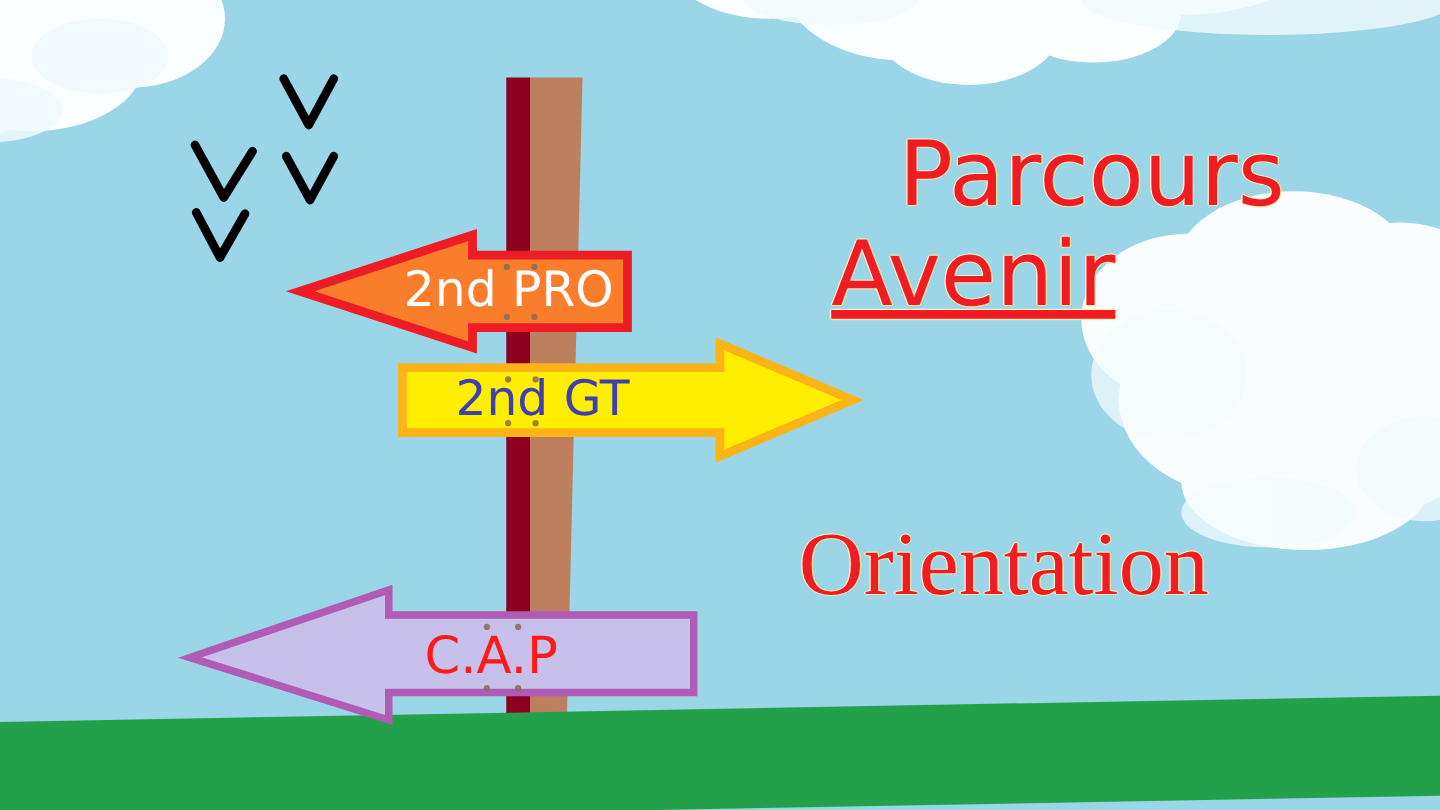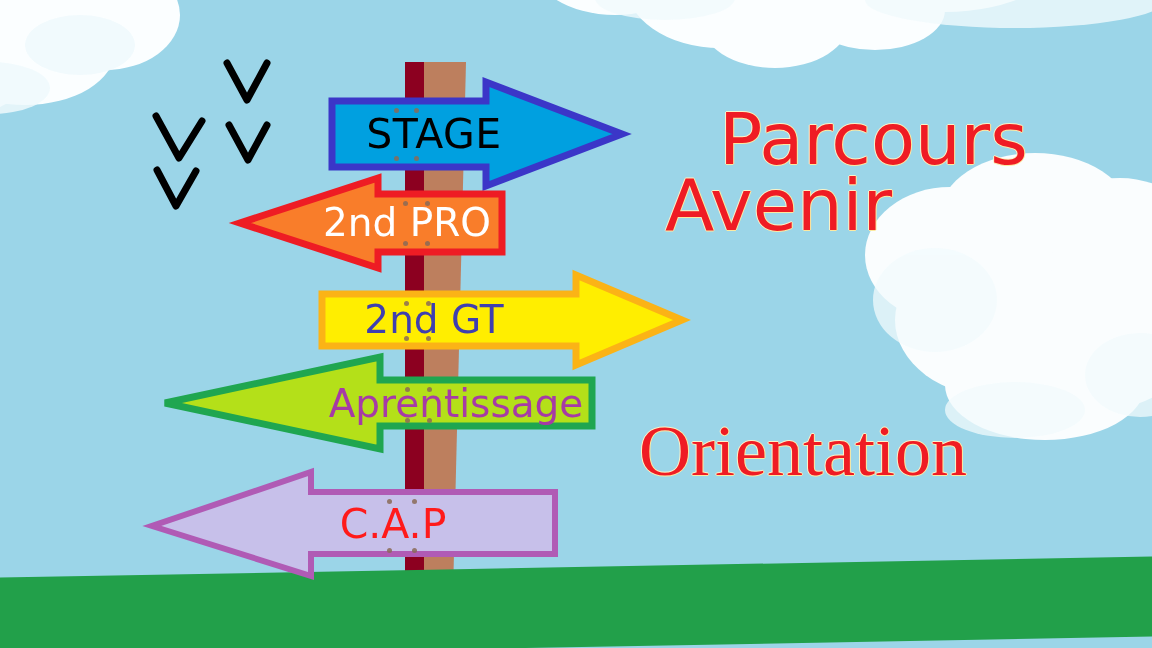--- a/index.html
+++ b/index.html
@@ -97,21 +97,21 @@
   .screw {
     position: absolute;
     width: 5px; height: 5px;
     border-radius: 50%;
     background: #8a6a57;
     opacity: .85;
   }
 
   
   #sign-stage      { left: 328px;  top: 78px;  width: 298px; height: 112px; }
-  #sign-2ndpro     { left: 236px;  top: 174px; width: 270px; height: 98px; text-align: center; }
+  #sign-2ndpro     { left: 236px;  top: 184px; width: 270px; height: 98px; text-align: center; }
   #sign-2ndgt      { left: 318px;  top: 270px; width: 368px; height: 100px; }
   #sign-apprent    { left: 160px;  top: 352px; width: 436px; height: 102px; }
   #sign-cap        { left: 147px;  top: 468px; width: 412px; height: 112px; }
 
   #sign-stage .label   { font-size: 41px; color: #000000; letter-spacing: .5px; transform: translate(-43px, 0); }
   #sign-2ndpro .label  { font-size: 39px; color: #ffffff; transform: translate(36px, -1px); }
   #sign-2ndgt .label   { font-size: 39px; color: #3f3fb0; transform: translate(-68px, -1px); }
   #sign-apprent .label { font-size: 39px; color: #a63ba6; transform: translate(78px, 0px); }
   #sign-cap .label     { font-size: 41px; color: #ff1a1a; transform: translate(40px, 0px); }
 
@@ -130,21 +130,21 @@
     font-size: 72px;
     line-height: 1;
     white-space: nowrap;
     text-shadow:
       1px 0 0 #fde9a0,
       -1px 0 0 #fdf3c8,
       0 1px 0 #fde9a0,
       0 -1px 0 #fdf3c8;
   }
   #cap-parcours   { left: 719px; top: 103px; }
-  #cap-avenir     { left: 665px; top: 169px; }
+  #cap-avenir     { left: 665px; top: 183px; text-decoration: underline; }
   #cap-orientation{ left: 639px; top: 415px; font-size: 72px; font-family: Liberation Serif, serif; }
 </style>
 </head>
 <body>
 
 <div id="scene">
 
   <div class="sky"></div>
 
   <div class="cloud" id="cloud-tl">
@@ -216,34 +216,20 @@
   </div>
   <div class="bird" style="left:154px; top:167px;">
     <svg width="46" height="44" viewBox="0 0 46 44">
       <path d="M3 3 L22 39 L42 4" fill="none" stroke="#000" stroke-width="7" stroke-linecap="round" stroke-linejoin="round"></path>
     </svg>
   </div>
 
   <div class="post-light"></div>
   <div class="post-dark"></div>
 
-  <div class="sign" id="sign-stage">
-    <div class="svgwrap">
-      <svg viewBox="0 0 298 112" preserveAspectRatio="none">
-        <polygon points="4,23 158,23 158,4 294,56 158,108 158,89 4,89" fill="#00a0e0" stroke="#3b36c8" stroke-width="7" stroke-linejoin="miter"></polygon>
-      </svg>
-    </div>
-    <div class="screws" style="left:0;top:0;width:100%;height:100%;">
-      <div class="screw" style="left:66px; top:30px;"></div>
-      <div class="screw" style="left:86px; top:30px;"></div>
-      <div class="screw" style="left:66px; top:78px;"></div>
-      <div class="screw" style="left:86px; top:78px;"></div>
-    </div>
-    <div class="label">STAGE</div>
-  </div>
 
   <div class="sign" id="sign-2ndpro">
     <div class="svgwrap">
       <svg viewBox="0 0 270 98" preserveAspectRatio="none">
         <polygon points="266,20 142,20 142,4 4,49 142,94 142,78 266,78" fill="#f97d2a" stroke="#ee1c24" stroke-width="7" stroke-linejoin="miter"></polygon>
       </svg>
     </div>
     <div class="screws" style="left:0;top:0;width:100%;height:100%;">
       <div class="screw" style="left:167px; top:27px;"></div>
       <div class="screw" style="left:189px; top:27px;"></div>
@@ -261,34 +247,20 @@
     </div>
     <div class="screws" style="left:0;top:0;width:100%;height:100%;">
       <div class="screw" style="left:86px; top:31px;"></div>
       <div class="screw" style="left:108px; top:31px;"></div>
       <div class="screw" style="left:86px; top:66px;"></div>
       <div class="screw" style="left:108px; top:66px;"></div>
     </div>
     <div class="label">2nd GT</div>
   </div>
 
-  <div class="sign" id="sign-apprent">
-    <div class="svgwrap">
-      <svg viewBox="0 0 436 102" preserveAspectRatio="none">
-        <polygon points="432,28 220,28 220,5 5,51 220,97 220,74 432,74" fill="#b4e019" stroke="#1fa650" stroke-width="7" stroke-linejoin="miter"></polygon>
-      </svg>
-    </div>
-    <div class="screws" style="left:0;top:0;width:100%;height:100%;">
-      <div class="screw" style="left:245px; top:35px;"></div>
-      <div class="screw" style="left:267px; top:35px;"></div>
-      <div class="screw" style="left:245px; top:66px;"></div>
-      <div class="screw" style="left:267px; top:66px;"></div>
-    </div>
-    <div class="label">Aprentissage</div>
-  </div>
 
   <div class="sign" id="sign-cap">
     <div class="svgwrap">
       <svg viewBox="0 0 412 112" preserveAspectRatio="none">
         <polygon points="408,24 164,24 164,4 5,58 164,108 164,86 408,86" fill="#c7c0ea" stroke="#b05bb5" stroke-width="6" stroke-linejoin="miter"></polygon>
       </svg>
     </div>
     <div class="screws" style="left:0;top:0;width:100%;height:100%;">
       <div class="screw" style="left:240px; top:31px;"></div>
       <div class="screw" style="left:265px; top:31px;"></div>

